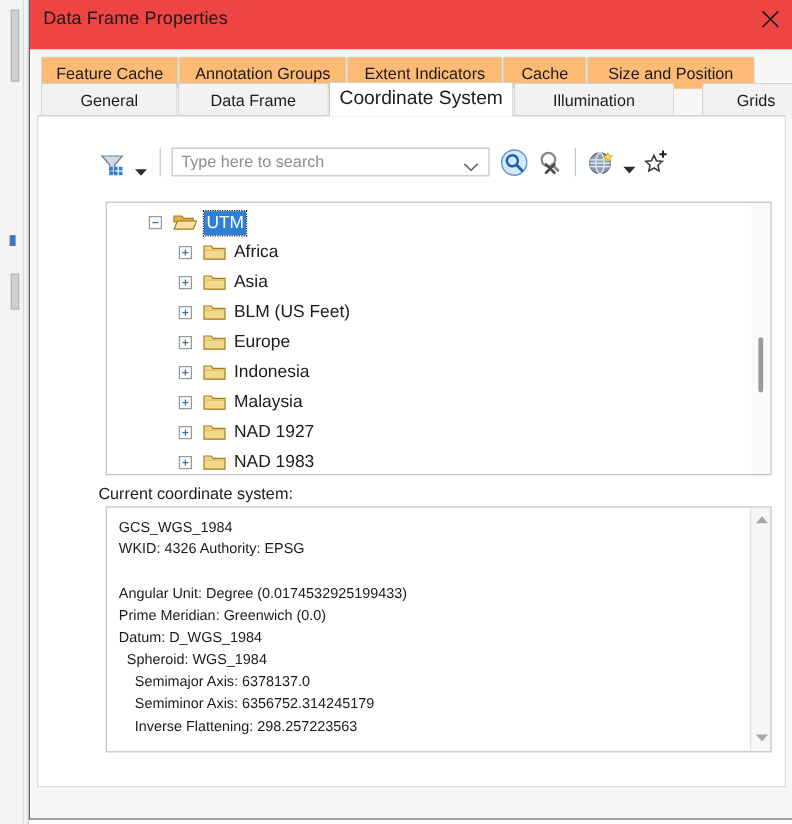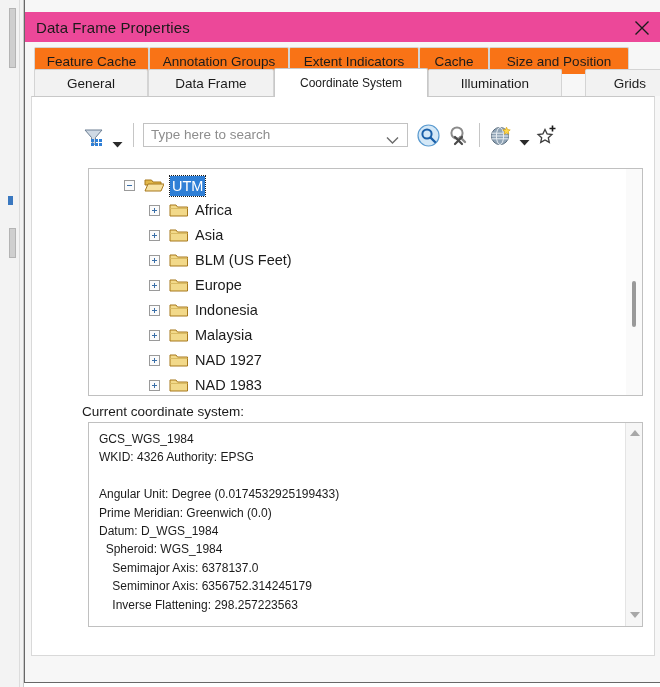--- a/index.html
+++ b/index.html
@@ -60,23 +60,23 @@
     width: 636px;
     height: 683px;
     background: #f7f7f7;
     border: 1px solid #686868;
     border-top: none;
     border-right: none;
   }
 
   .titlebar {
     position: absolute;
-    left: 0; top: 12px;
+    left: 0; top: 0;
     width: 636px; height: 42px;
-    background: #ec4899;
+    background: #ef4444;
     border-bottom: 1px solid #eaeef1;
   }
   .title-text {
     position: absolute;
     left: 11px; top: 7px;
     font-size: 15px;
     color: #1b1b1b;
     letter-spacing: .1px;
     white-space: nowrap;
   }
@@ -101,39 +101,39 @@
     height: 27px;
     width: 636px;
   }
   .tabrow.row1 { top: 5px; }
   .tabrow.row2 { top: 27px; }
 
   .tab {
     position: absolute;
     top: 0;
     height: 27px;
-    background: #f97316;
+    background: #fdba74;
     border: 1px solid #d4d4d4;
     border-bottom: none;
     border-radius: 2px 2px 0 0;
     display: flex;
     align-items: center;
     justify-content: center;
     font-size: 13.5px;
     color: #1b1b1b;
     white-space: nowrap;
     cursor: pointer;
   }
   .tab.active {
     background: #ffffff;
     border-color: #c8c8c8;
     height: 29px;
     top: -1px;
     z-index: 5;
-    font-size: 12px;
+    font-size: 16px;
   }
   .tabrow.row2 .tab { background:#f2f2f2; }
   .tabrow.row2 .tab.active { background:#ffffff; }
 
   
   .page {
     position: absolute;
     left: 6px; top: 96px;
     width: 624px;
     height: 560px;

